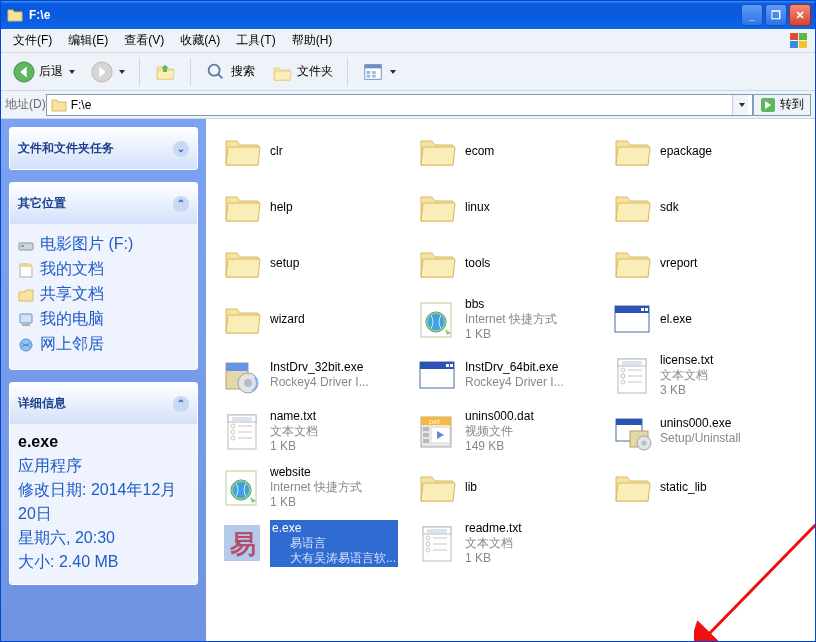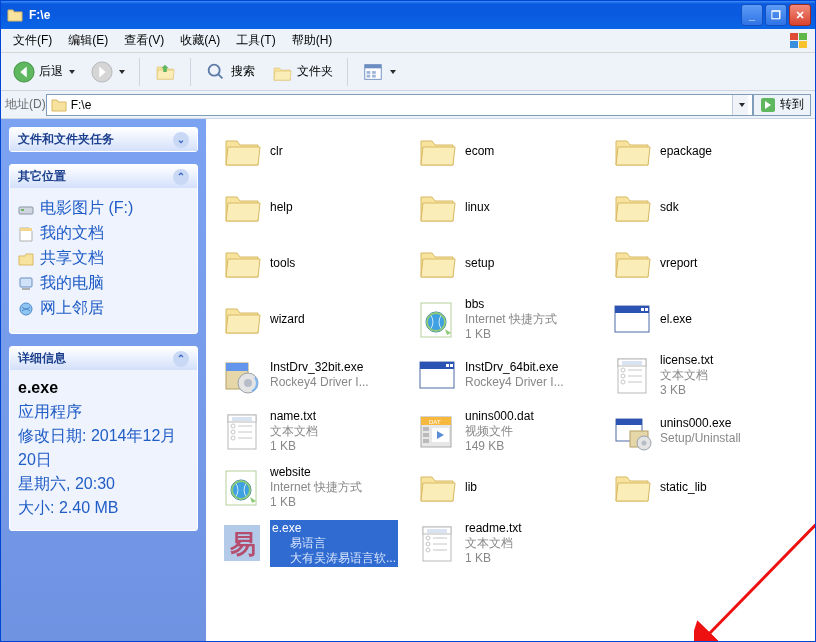--- a/index.html
+++ b/index.html
@@ -24,21 +24,21 @@
   
   .addressbar { height:28px; background:#eef3fa; display:flex; align-items:center; padding:0 4px; border-bottom:1px solid #cfd6e2; }
   .addressbar .label { color:#6b6b6b; }
   .addressbar .addr { flex:1; display:flex; align-items:center; border:1px solid #7f9db9; background:#fff; height:22px; padding:0 4px; gap:4px; }
   .addressbar .addr .caret2 { display:flex; align-items:center; justify-content:center; width:16px; height:20px; background:#f0f3f8; border-left:1px solid #c0cde0; }
   .gobtn { display:flex; align-items:center; gap:4px; padding:2px 6px; border:1px solid #7f9db9; background:#eef3fa; height:22px; }
   
   .body { flex:1; display:flex; min-height:0; }
   .sidebar { width:205px; background:#698ee0; background:linear-gradient(to bottom,#7ca3f2 0%,#6f93e1 100%); padding:8px; display:flex; flex-direction:column; gap:12px; overflow:hidden; }
   .panel { background:#eef3fe; border:1px solid #fff; border-radius:3px; }
-  .panel .ph { background:linear-gradient(to bottom,#fff,#d3e0fb); border-radius:3px 3px 0 0; padding:3px 8px; color:#1b3f8d; font-weight:bold; display:flex; align-items:center; justify-content:space-between;gap:44px; }
+  .panel .ph { background:linear-gradient(to bottom,#fff,#d3e0fb); border-radius:3px 3px 0 0; padding:12px 8px; color:#1b3f8d; font-weight:bold; display:flex; align-items:center; justify-content:space-between;gap:44px; }
   .panel .ph .chev { width:16px;height:16px; border-radius:50%; background:#c9d9f5; display:flex; align-items:center; justify-content:center; color:#3566c4; font-size:10px; }
   .panel .pbody { padding:6px 8px 10px 8px; color:#215dc6; font-size:16px; }
   .panel .pbody .row { display:flex; align-items:center; gap:6px; margin:4px 0; }
   .panel .pbody .row svg { width:16px; height:16px; }
   .details { color:#616161; line-height:1.5; }
   .details .name { color:#000; font-weight:bold; }
   
   .content { flex:1; background:#fff; position:relative; overflow:hidden; }
   .grid { position:absolute; left:16px; top:10px; right:8px; display:grid; grid-template-columns: repeat(3, 185px); column-gap:10px; row-gap:12px; }
   .item { display:flex; align-items:center; gap:8px; height:44px; }
@@ -359,31 +359,31 @@
               <div>sdk</div>
             </div>
           </div>
           <div class="item">
             <div class="ic">
               <svg width="40" height="40" viewBox="0 0 40 40">
                 <use href="#ic-folder"></use>
               </svg>
             </div>
             <div class="lb">
+              <div>setup</div>
+            </div>
+          </div>
+          <div class="item">
+            <div class="ic">
+              <svg width="40" height="40" viewBox="0 0 40 40">
+                <use href="#ic-folder"></use>
+              </svg>
+            </div>
+            <div class="lb">
               <div>tools</div>
-            </div>
-          </div>
-          <div class="item">
-            <div class="ic">
-              <svg width="40" height="40" viewBox="0 0 40 40">
-                <use href="#ic-folder"></use>
-              </svg>
-            </div>
-            <div class="lb">
-              <div>setup</div>
             </div>
           </div>
           <div class="item">
             <div class="ic">
               <svg width="40" height="40" viewBox="0 0 40 40">
                 <use href="#ic-folder"></use>
               </svg>
             </div>
             <div class="lb">
               <div>vreport</div>

